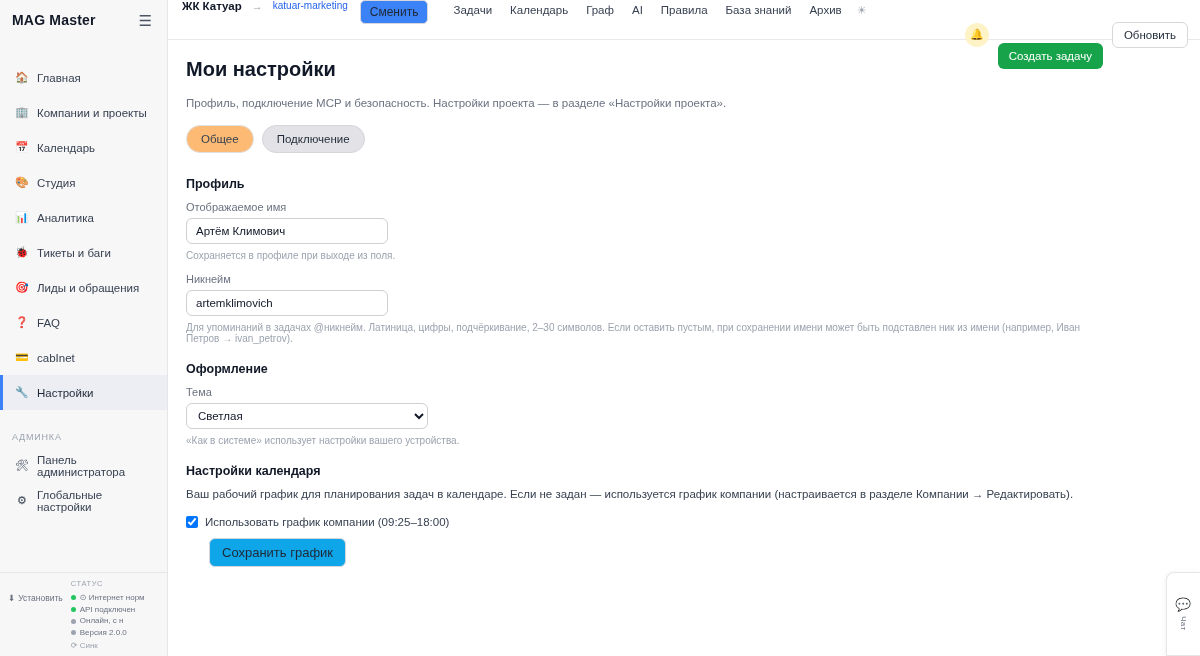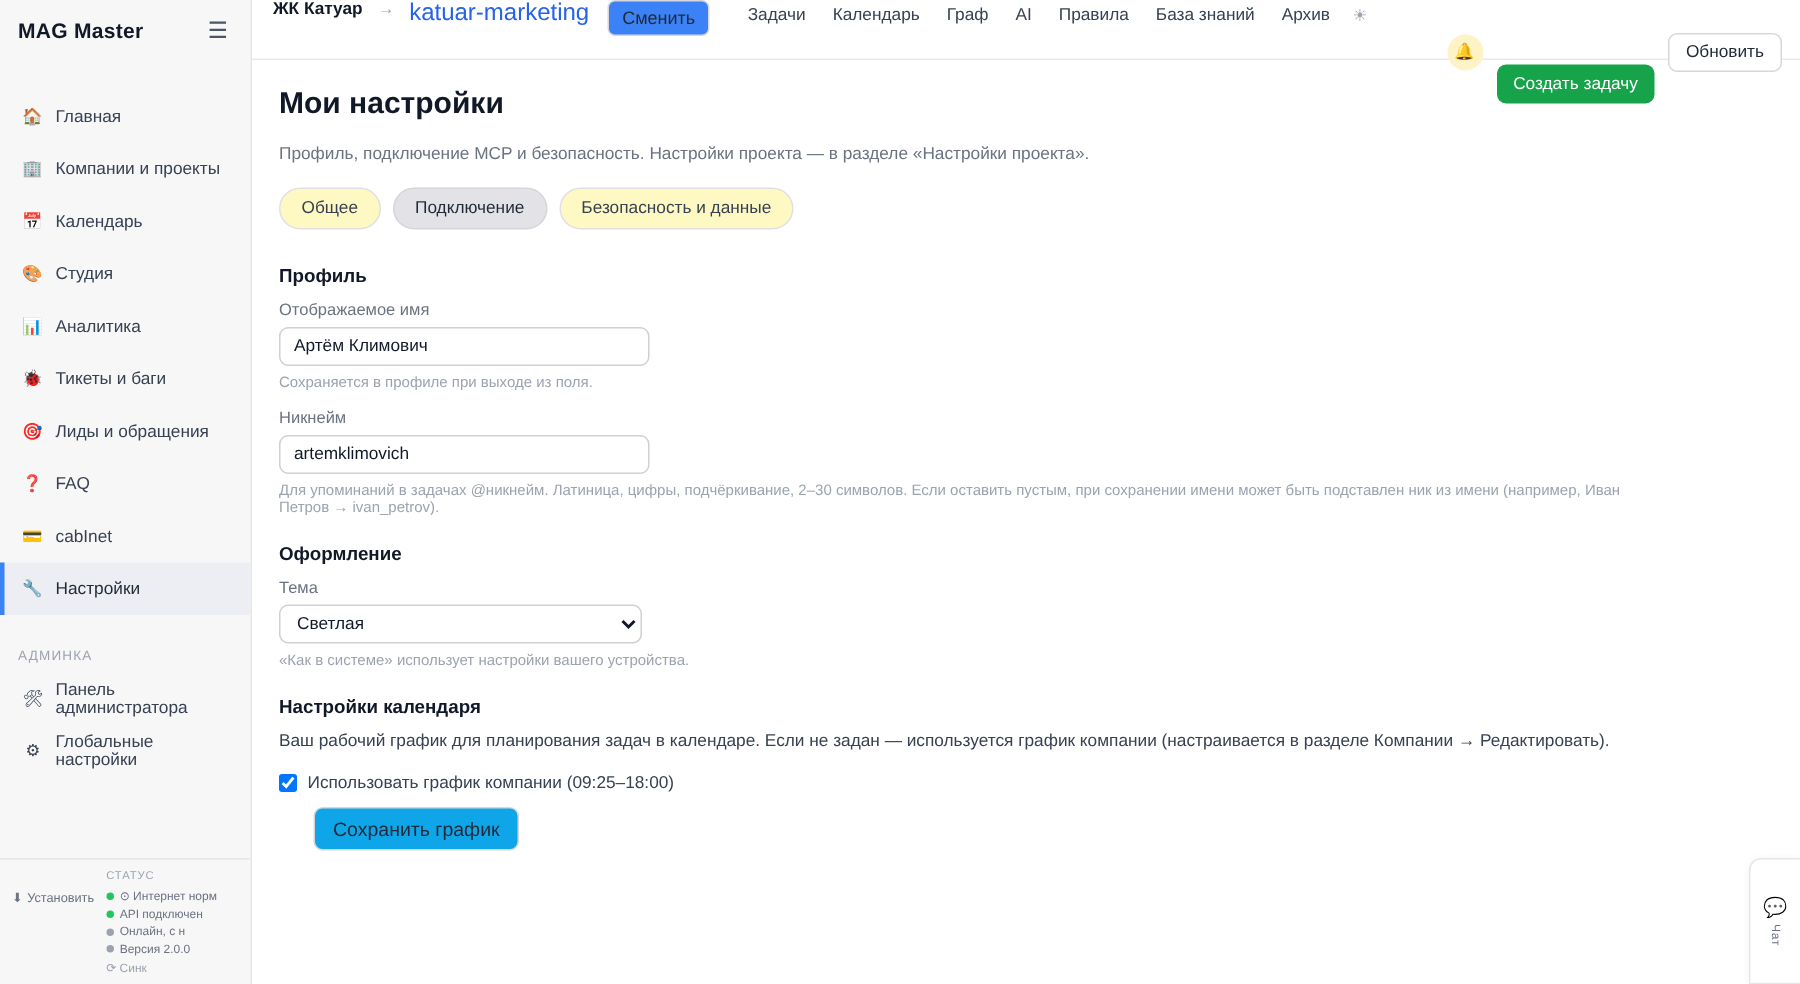--- a/index.html
+++ b/index.html
@@ -133,21 +133,21 @@
     min-height: 40px;
     border-bottom: 1px solid #e9e9ec;
     display: flex;
     align-items: flex-start;
     padding: 0 12px 0 14px;
     gap: 10px;
     background: #fff;
   }
   .crumb-proj { font-size: 11.5px; font-weight: bold; color: #111827; }
   .crumb-arrow { font-size: 11px; color: #9ca3af; }
-  .crumb-link { font-size: 16px; color: #2563eb; cursor: pointer; }
+  .crumb-link { font-size: 10px; color: #2563eb; cursor: pointer; }
   .btn-switch {
     font-size: 12px;
     padding: 4px 9px;
     border: 1px solid #d7d7db;
     border-radius: 5px;
     background: #3b82f6;
     color: #1f2937;
     cursor: pointer;
     margin-left: 2px;
   }
@@ -215,42 +215,42 @@
     font-size: 11.5px;
     color: #6b7280;
     margin-bottom: 16px;
   }
   .tabs { display: flex; gap: 8px; margin-bottom: 24px; }
   .tab {
     font-size: 11.5px;
     padding: 7px 14px;
     border-radius: 999px;
     border: 1px solid #e0e0e4;
-    background: #fef9c3;
+    background: #fdba74;
     color: #374151;
     cursor: pointer;
   }
   .tab.active {
     background: #e3e3e7;
     border-color: #d5d5da;
     color: #1f2937;
   }
   .sec-title {
     font-size: 12.5px;
     font-weight: bold;
     color: #111827;
     margin: 0 0 10px 0;
   }
   .field-label {
     font-size: 11px;
     color: #6b7280;
     margin-bottom: 5px;
   }
   .text-input {
-    width: 247px;
+    width: 202px;
     height: 26px;
     border: 1px solid #cfcfd4;
     border-radius: 6px;
     padding: 0 9px;
     font-size: 11.5px;
     font-family: "Liberation Sans", sans-serif;
     color: #111827;
     background: #fff;
     outline: none;
   }
@@ -445,21 +445,20 @@
       </div>
     </header>
 
     <div class="content">
       <h1 class="page-title">Мои настройки</h1>
       <div class="page-sub">Профиль, подключение MCP и безопасность. Настройки проекта — в разделе «Настройки проекта».</div>
 
       <div class="tabs">
         <button class="tab">Общее</button>
         <button class="tab active">Подключение</button>
-        <button class="tab">Безопасность и данные</button>
       </div>
 
       <h2 class="sec-title">Профиль</h2>
 
       <div class="field-label">Отображаемое имя</div>
       <input class="text-input" type="text" value="Артём Климович" style="">
       <div class="hint">Сохраняется в профиле при выходе из поля.</div>
 
       <div class="field-label">Никнейм</div>
       <input class="text-input" type="text" value="artemklimovich" style="">

